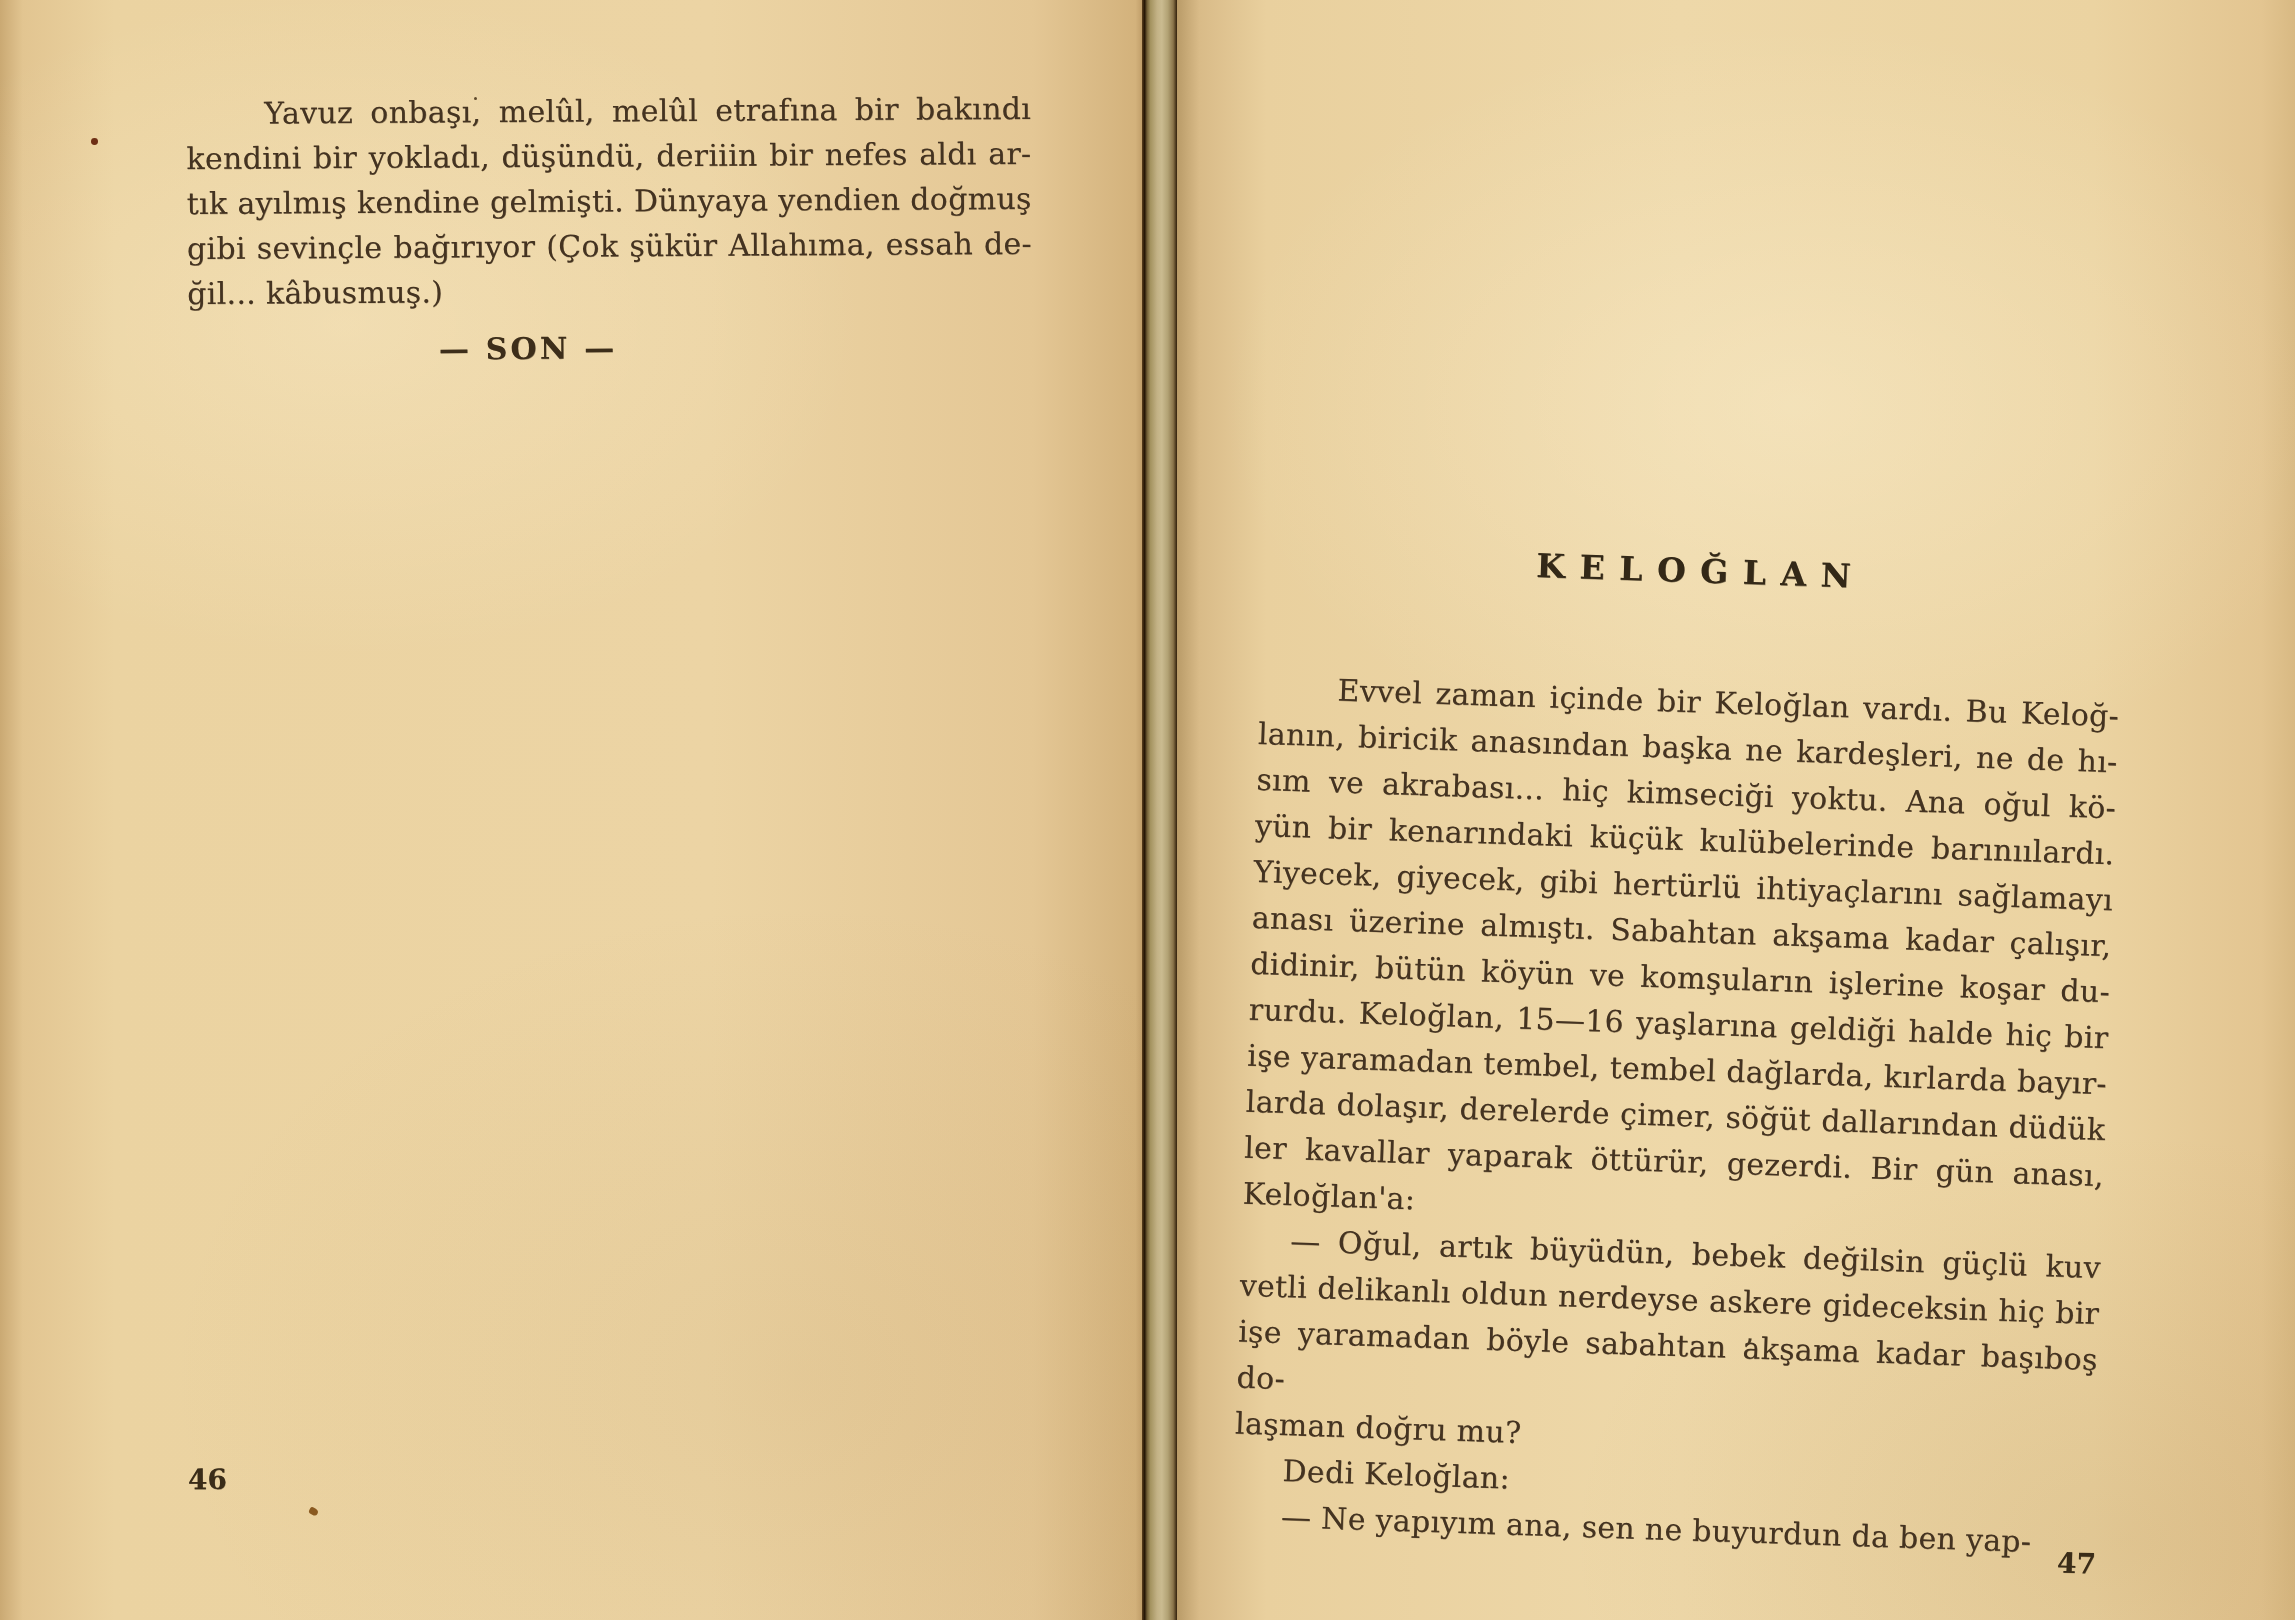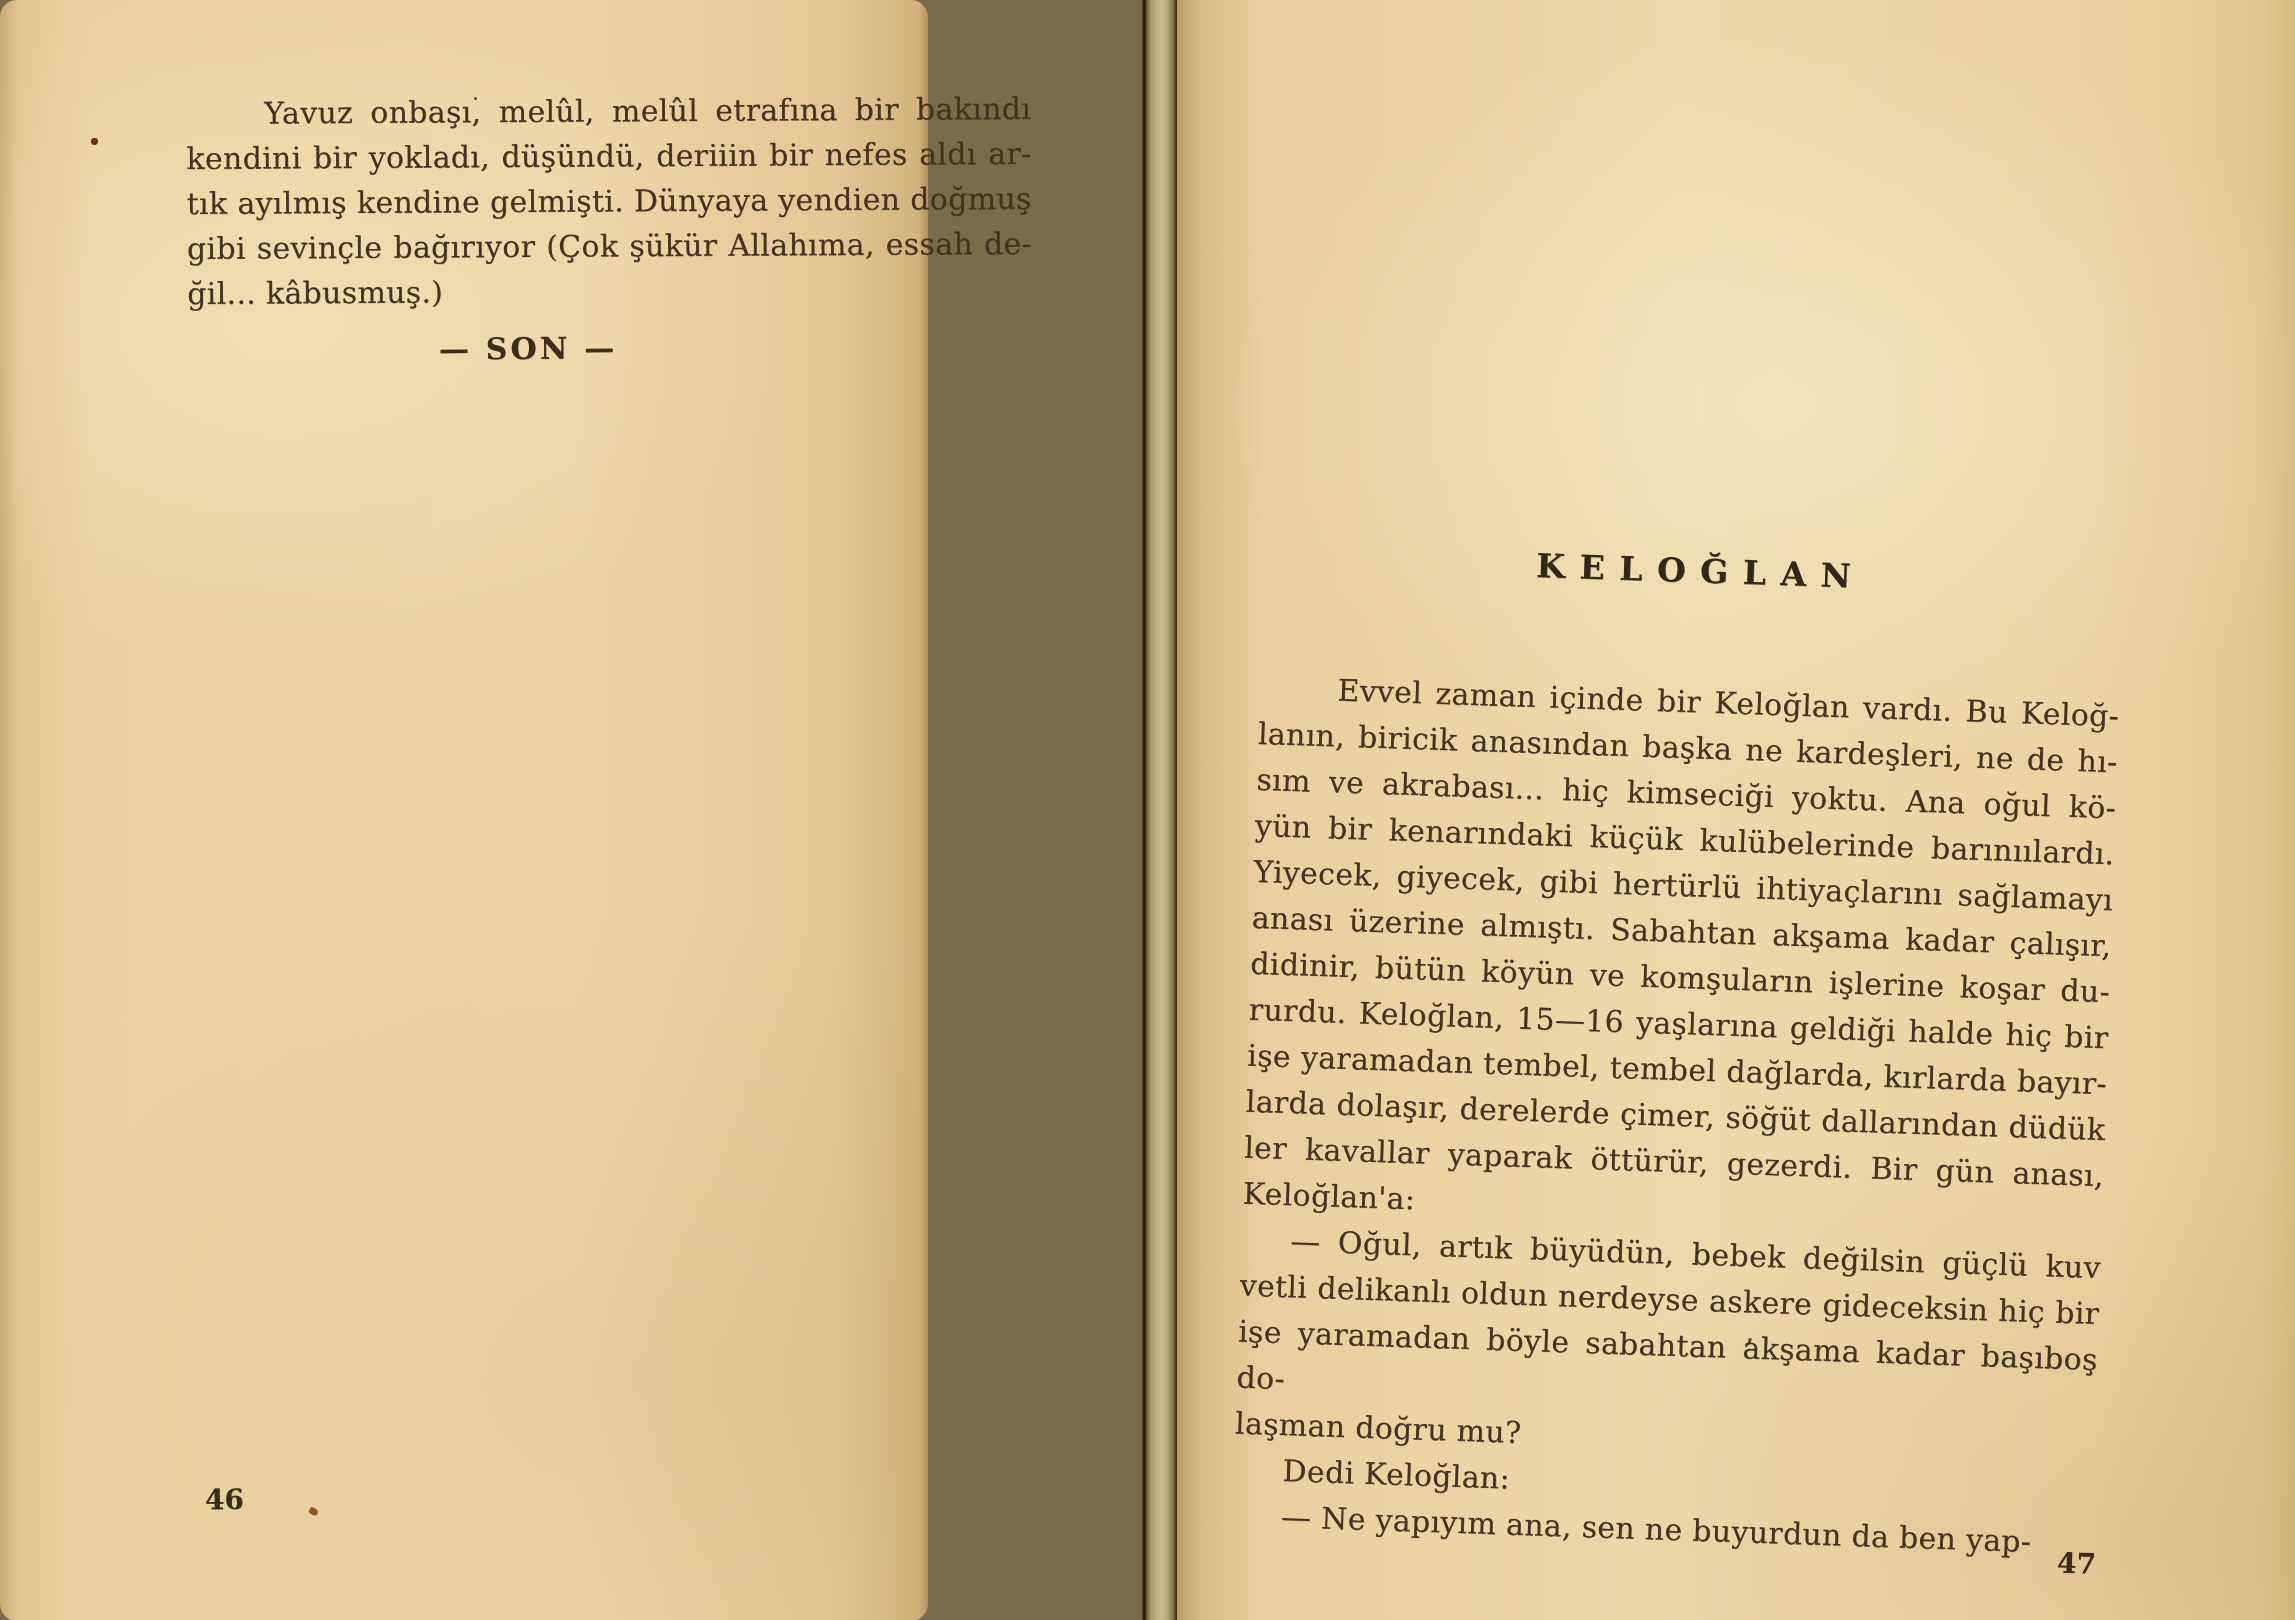--- a/index.html
+++ b/index.html
@@ -5,27 +5,26 @@
   html,body{margin:0;padding:0;}
   body{
     width:2295px;height:1621px;position:relative;overflow:hidden;
     background:#7a6a4c;
     font-family:"DejaVu Serif","Liberation Serif",serif;
     color:#443321;
   }
   
   .page{position:absolute;top:0;height:1621px;}
   .page-left{
-    left:0;width:928px;
+    left:0;width:1147px;
     background:
       radial-gradient(ellipse 741px 477px at 30% 20%, rgba(255,244,214,0.30), rgba(255,244,214,0) 70%),
       radial-gradient(ellipse 847px 635px at 70% 85%, rgba(170,130,70,0.10), rgba(170,130,70,0) 75%),
       linear-gradient(90deg,#caa973 0%,#e2c591 2%,#ebd3a1 10%,#ecd4a4 62%,#e4c795 90%,#d3b27c 99%,#b28f5c 100%),
       #ead2a2;
-    border-radius: 17px;
   }
   .page-right{
     left:1177px;width:1118px;
     background:
       radial-gradient(ellipse 794px 530px at 55% 25%, rgba(255,246,219,0.35), rgba(255,246,219,0) 72%),
       radial-gradient(ellipse 794px 582px at 85% 95%, rgba(160,120,60,0.14), rgba(160,120,60,0) 70%),
       linear-gradient(90deg,#b99b68 0%,#d9bb88 2%,#e9d09e 8%,#eed8a9 45%,#ebd3a1 82%,#e3c591 97%,#d8b983 100%),
       #ecd5a6;
   }
   
@@ -61,21 +60,21 @@
     text-shadow:0.4px 0.5px 0.6px rgba(50,38,20,0.5);
   }
   .para + .para{margin-top:0;}
   .gap-before{margin-top:19px;}
   .gap-before-sm{margin-top:10.6px;}
 
   .page-number{
     position:absolute;font-size:28px;font-weight:bold;color:#3a2c18;
     text-shadow:0.3px 0.4px 0.5px rgba(58,44,24,0.5);
   }
-  .pn-left{left:205px;top:1463px;transform:rotate(-0.4deg);margin-top:20px;}
+  .pn-left{left:188px;top:1463px;transform:rotate(-0.4deg);}
   .pn-right{left:880px;top:1547px;transform:rotate(1.6deg);}
 
   .stray-mark{
     position:absolute;left:568px;top:1312px;font-size:32px;color:#4a3a24;
     transform:rotate(2deg);
   }
   
   .speck{position:absolute;border-radius:50%;}
   .speck-1{left:91px;top:138px;width:6.9px;height:6.9px;background:#6e2f15;}
   .speck-2{left:309px;top:1508px;width:9px;height:7.4px;background:#8a5a20;transform:rotate(30deg);border-radius:40% 60% 55% 45%;}

